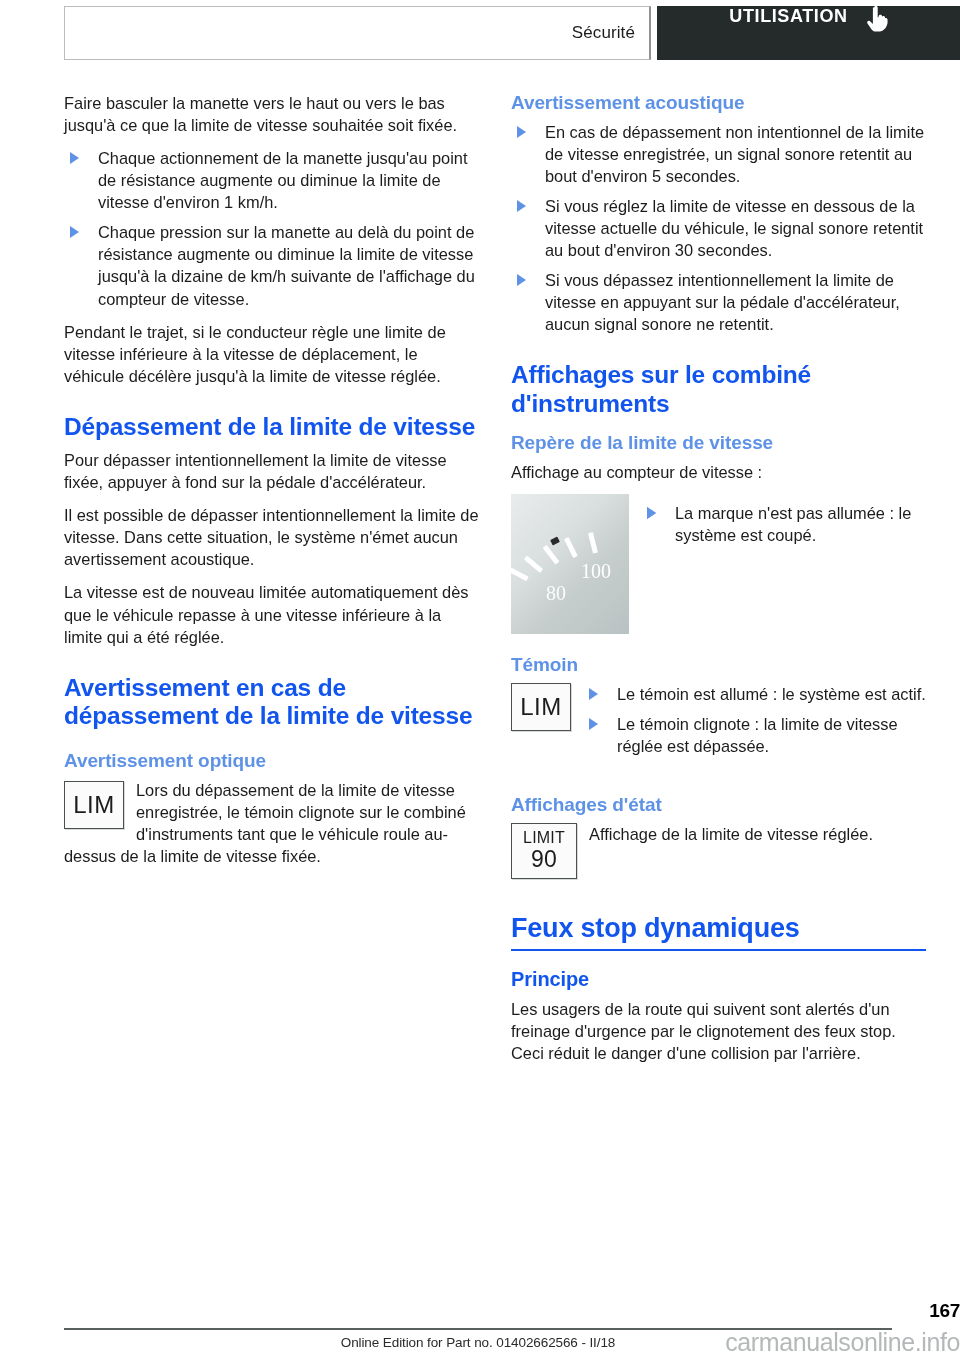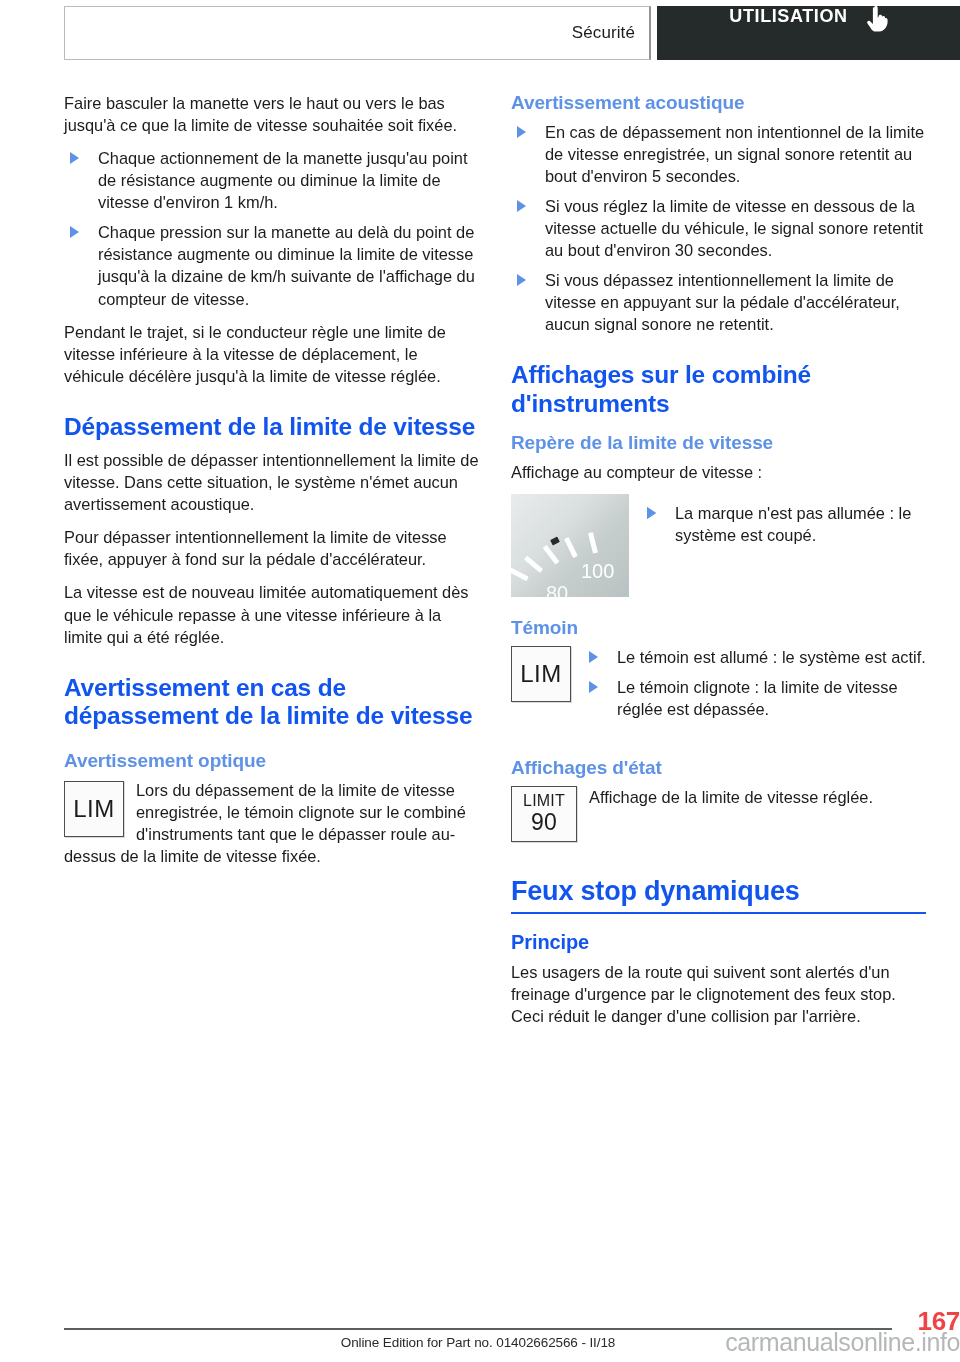--- a/index.html
+++ b/index.html
@@ -155,45 +155,46 @@
     background: #fbfbfb;
     box-sizing: border-box;
     display: flex;
     flex-direction: column;
     align-items: center;
     justify-content: center;
     box-shadow: 1px 1px 0 #d8dada;
   }
   .icon-lim {
     width: 60px;
-    height: 56px;
+    height: 48px;
     font-size: 24px;
     letter-spacing: .5px;
     color: #1c1c1c;
   }
   .icon-limit {
     width: 66px;
     height: 56px;
     line-height: 1.05;
   }
   .icon-limit .l1 { font-size: 16px; letter-spacing: .2px; }
   .icon-limit .l2 { font-size: 23px; letter-spacing: .3px; }
 
   
   .float-icon { float: left; margin: 2px 12px 2px 0; }
   .clearfix::after { content:""; display:block; clear:both; }
 
   
   .speedo {
     flex: 0 0 auto;
     width: 118px;
-    height: 103px;
+    height: 140px;
     position: relative;
     overflow: hidden;
     background: linear-gradient(135deg,#e9ecec 0%, #d9dede 38%, #c6cdcd 62%, #b9c2c2 100%);
+    font-family: Liberation Serif, serif;
   }
   .speedo .band {
     position: absolute;
     width: 260px; height: 260px;
     border-radius: 50%;
     border: 12px solid rgba(255,255,255,0.45);
     left: -74px; top: -58px;
   }
   .speedo .band2 {
     position: absolute;
@@ -239,24 +240,24 @@
     position: absolute;
     left: 0;
     top: 28px;
     width: 828px;
     height: 2px;
     background: #5a5f5f;
   }
   .page-no {
     position: absolute;
     right: 0;
-    top: 6px;
-    font-size: 26px;
+    top: 0;
+    font-size: 19px;
     font-weight: bold;
-    color: #ef4444;
+    color: #000000;
     letter-spacing: -.3px;
   }
   .edition {
     position: absolute;
     left: 0;
     top: 35px;
     width: 828px;
     text-align: center;
     font-size: 13.5px;
     color: #2a2a2a;
@@ -303,33 +304,33 @@
       <li>
         <span class="tri"></span>
         <span>Chaque pression sur la manette au delà du point de résistance augmente ou diminue la limite de vitesse jusqu'à la dizaine de km/h suivante de l'affichage du compteur de vitesse.</span>
       </li>
     </ul>
 
     <p>Pendant le trajet, si le conducteur règle une limite de vitesse inférieure à la vitesse de déplacement, le véhicule décélère jusqu'à la limite de vitesse réglée.</p>
 
     <h1 class="sec">Dépassement de la limite de vitesse</h1>
 
+    <p>Pour dépasser intentionnellement la limite de vitesse fixée, appuyer à fond sur la pédale d'accélérateur.</p>
     <p>Il est possible de dépasser intentionnellement la limite de vitesse. Dans cette situation, le système n'émet aucun avertissement acoustique.</p>
-    <p>Pour dépasser intentionnellement la limite de vitesse fixée, appuyer à fond sur la pédale d'accélérateur.</p>
     <p>La vitesse est de nouveau limitée automatiquement dès que le véhicule repasse à une vitesse inférieure à la limite qui a été réglée.</p>
 
     <h1 class="sec">Avertissement en cas de dépassement de la limite de vitesse</h1>
 
     <h3 class="subsub">Avertissement optique</h3>
 
     <div class="clearfix">
       <div class="icon-box icon-lim float-icon">
         <span>LIM</span>
       </div>
-      <p>Lors du dépassement de la limite de vitesse enregistrée, le témoin clignote sur le combiné d'instruments tant que le dépasser roule au-dessus de la limite de vitesse fixée.</p>
+      <p>Lors du dépassement de la limite de vitesse enregistrée, le témoin clignote sur le combiné d'instruments tant que le véhicule roule au-dessus de la limite de vitesse fixée.</p>
     </div>
 
   </div>
 
   <div class="col col-right">
 
     <h3 class="subsub" style="margin-top:0">Avertissement acoustique</h3>
 
     <ul class="bullets">
       <li>

